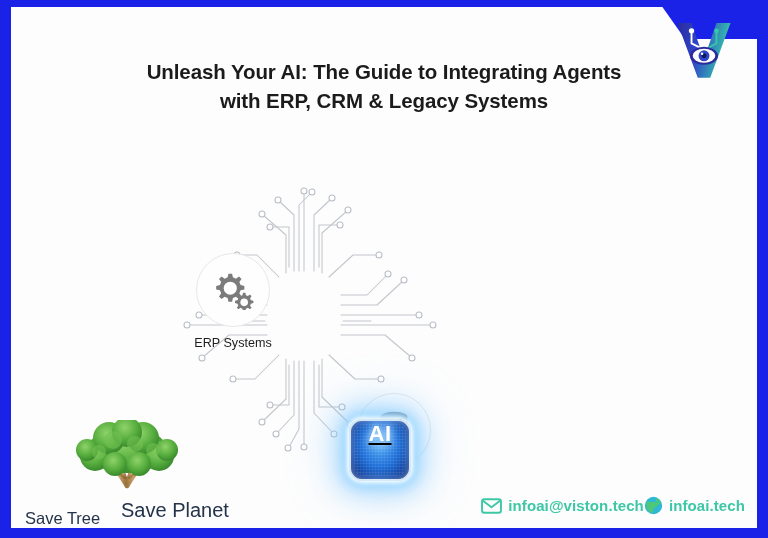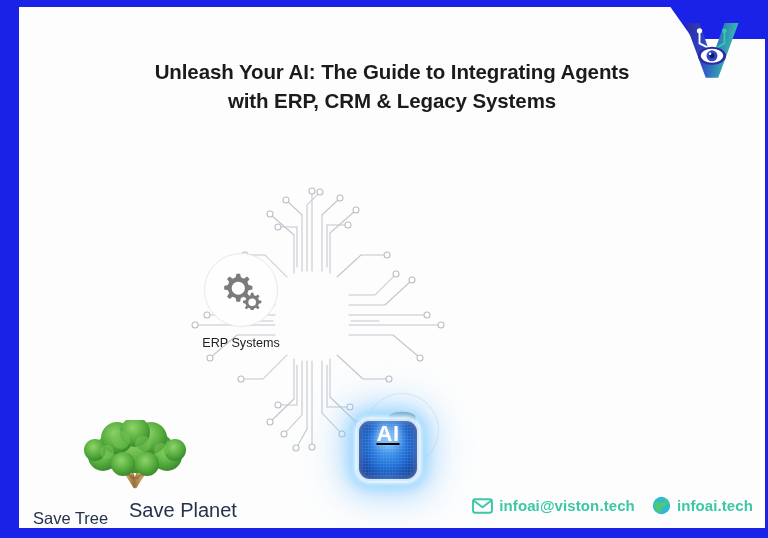--- a/index.html
+++ b/index.html
@@ -13,21 +13,20 @@
     width:768px; height:538px;
     background:#1a22e8;
   }
   
   #canvas{
     position:absolute;
     left:11px; top:7px;
     width:746px; height:521px;
     background:#fdfdfd;
     overflow:hidden;
-    margin-left:8px;
   }
 
   
   .corner-banner{
     position:absolute;
     top:-2px; right:-2px;
     width:160px; height:34px;
     pointer-events:none;
   }
 
@@ -133,21 +132,21 @@
   }
   .savetree .st-right{
     position:absolute; left:104px; bottom:6px;
     font-size:20px; font-weight:500; color:#24324a;
   }
 
   
   .contact{
     position:absolute;
     right:12px; bottom:13px;
-    display:flex; align-items:center; gap:17px;
+    display:flex; align-items:center; gap:0;
   }
   .contact .citem{ display:flex; align-items:center; gap:6px; }
   .contact .ctext{
     font-size:15px; font-weight:600; color:#3dc7a6;
     letter-spacing:.1px;
   }
 </style>
 </head>
 <body>
 

